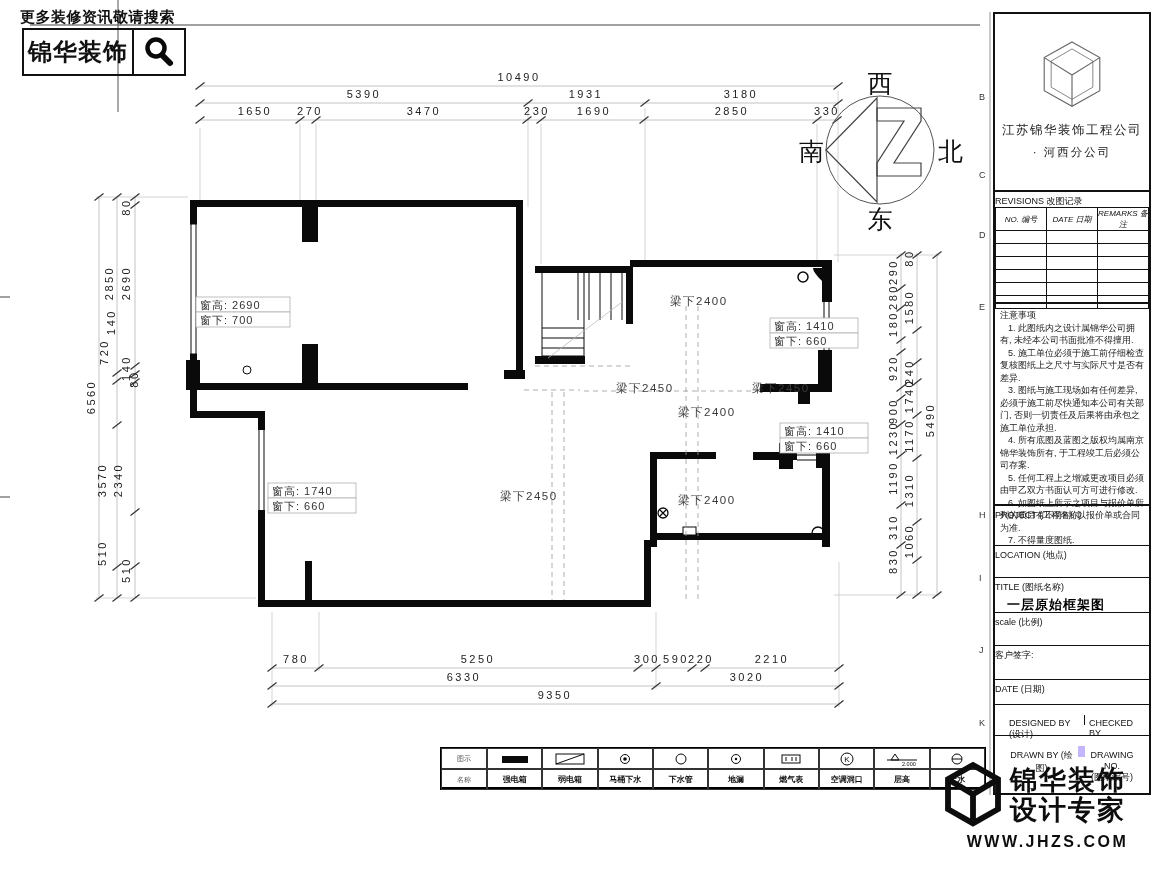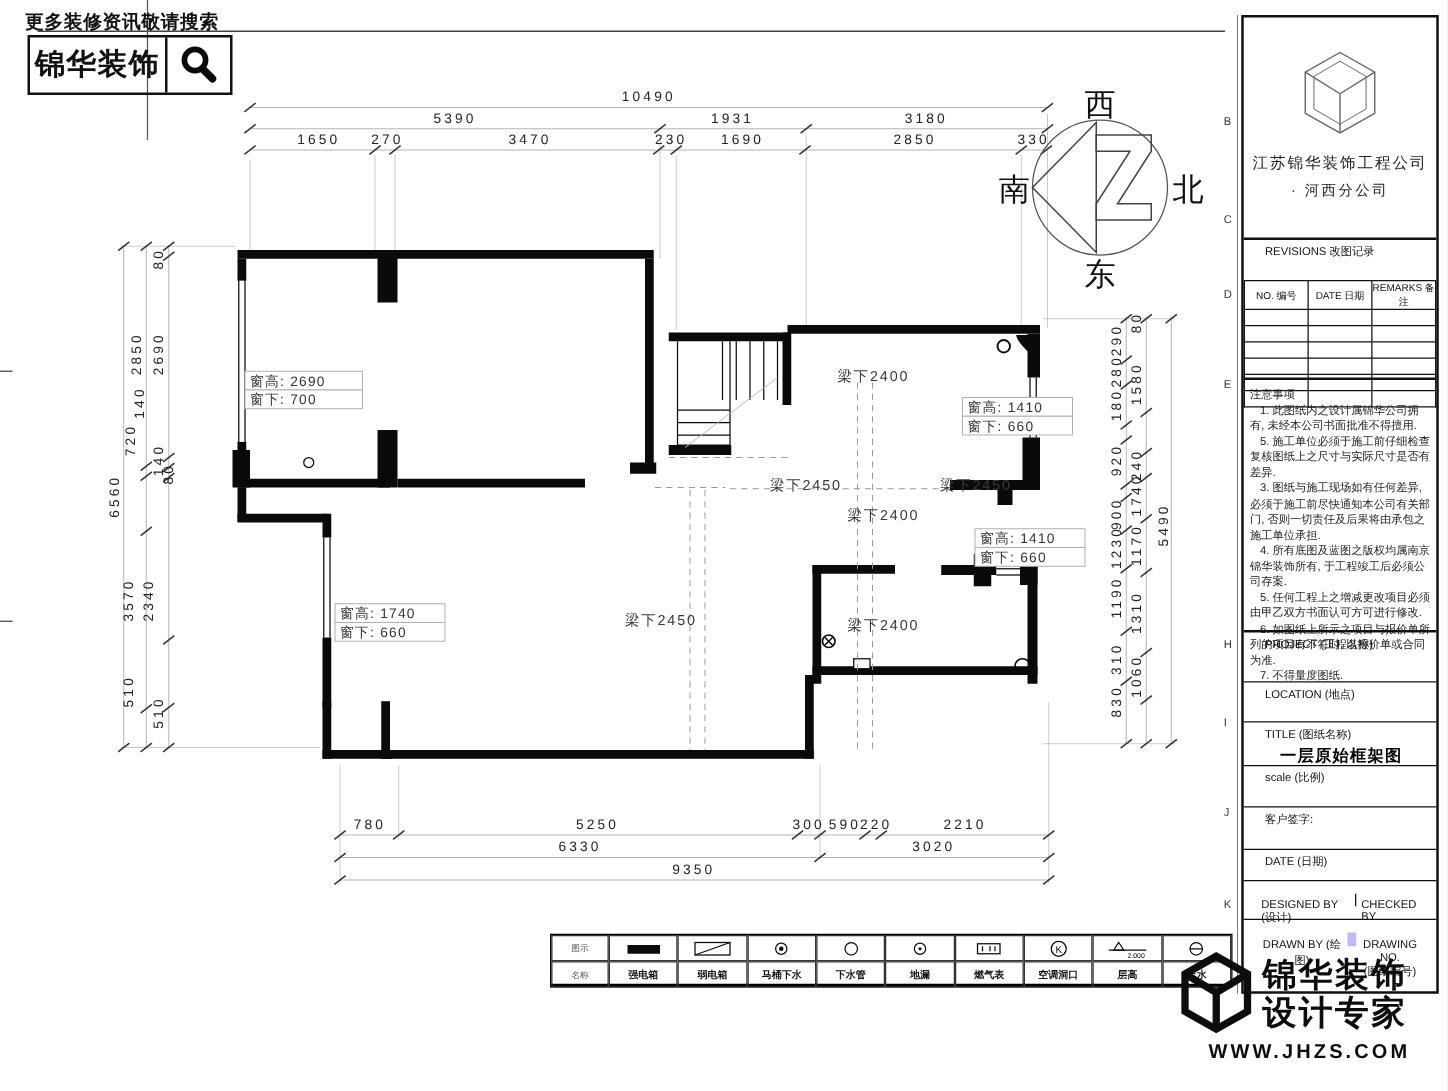--- a/index.html
+++ b/index.html
@@ -22,27 +22,27 @@
   .compass-txt { font-size:25px; fill:#111; font-family:"Liberation Sans",sans-serif; }
 
   
   #promo-tagline { position:absolute; left:20px; top:8px; font-size:15px; font-weight:bold; color:#111; letter-spacing:0.5px; background:transparent; }
   #promo-box { position:absolute; left:22px; top:28px; width:164px; height:48px; border:2.5px solid #111; display:flex; background:transparent; }
   #promo-brand { flex:1; font-size:24px; font-weight:bold; color:#111; text-align:center; line-height:44px; letter-spacing:1px; }
   #promo-search { width:52px; border-left:2.5px solid #111; display:flex; align-items:center; justify-content:center; }
 
   
   #titleblock { position:absolute; left:993px; top:12px; width:158px; height:783px; border:2.5px solid #111; background:#fff; font-size:9px; color:#111; }
-  .tb-row { position:absolute; left:0; width:100%; border-top:1px solid #111; padding:3px 17px; }
+  .tb-row { position:absolute; left:0; width:100%; border-top:1px solid #111; padding:3px 0; }
   .tb-heavy { border-top:2px solid #111; }
   #tb-company { position:absolute; left:0; top:0; width:100%; height:176px; text-align:center; }
   #tb-company-name1 { margin-top:6px; font-size:12.5px; letter-spacing:1.5px; color:#222; }
   #tb-company-name2 { margin-top:6px; font-size:11.5px; letter-spacing:2px; color:#222; }
   #tb-rev-title { top:176px; height:17px; font-size:9px; padding-top:3px; border-top:2px solid #111; }
-  #tb-rev-table { position:absolute; left:0; top:210px; width:100%; height:95px; border-collapse:collapse; table-layout:fixed; }
+  #tb-rev-table { position:absolute; left:0; top:193px; width:100%; height:95px; border-collapse:collapse; table-layout:fixed;font-style:italic; }
   #tb-rev-table th, #tb-rev-table td { border:1px solid #111; font-size:8px; font-weight:normal; text-align:center; padding:0; height:13px; }
   #tb-rev-table th { height:15px; }
   #tb-notes { top:288px; height:202px; padding:5px 5px; font-size:9px; line-height:12.5px; color:#222; }
   .note-item { text-indent:8px; }
   #tb-project { top:490px; height:41px; }
   #tb-location { top:531px; height:32px; }
   #tb-title { top:563px; height:35px; }
   #tb-drawing-title { font-size:13px; font-weight:bold; margin-top:2px; margin-left:12px; letter-spacing:1px; color:#000; }
   #tb-scale { top:598px; height:33px; }
   #tb-sign { top:631px; height:34px; }

